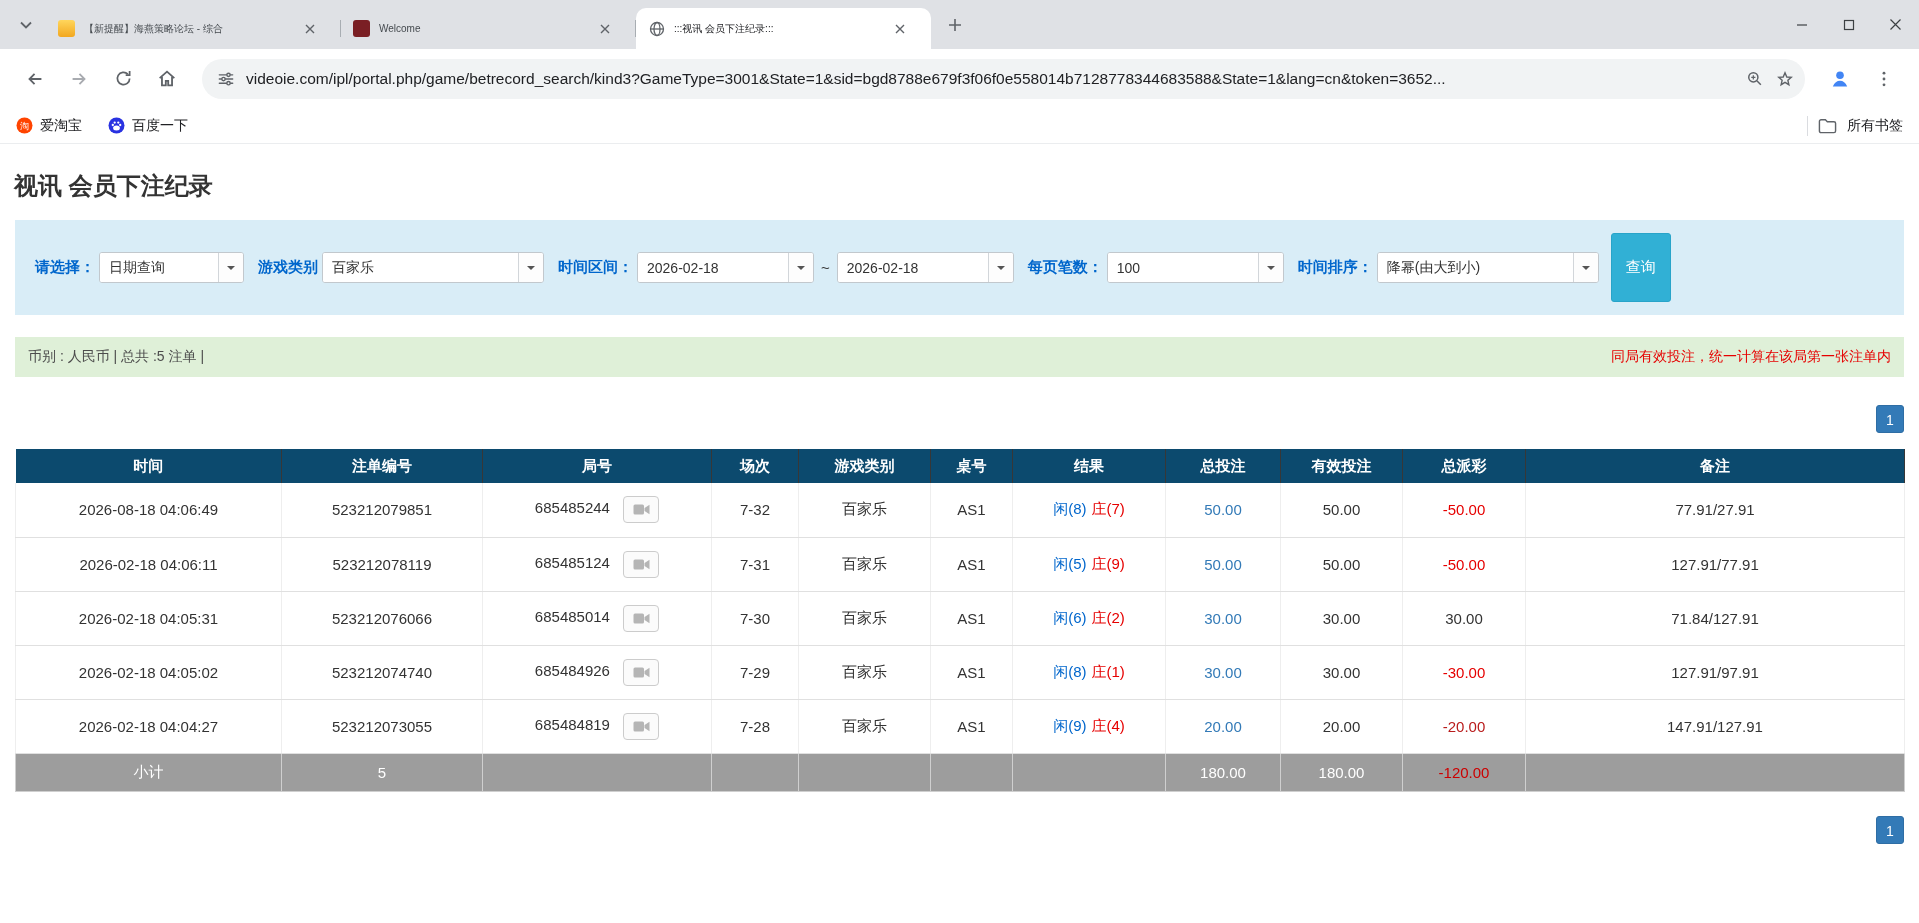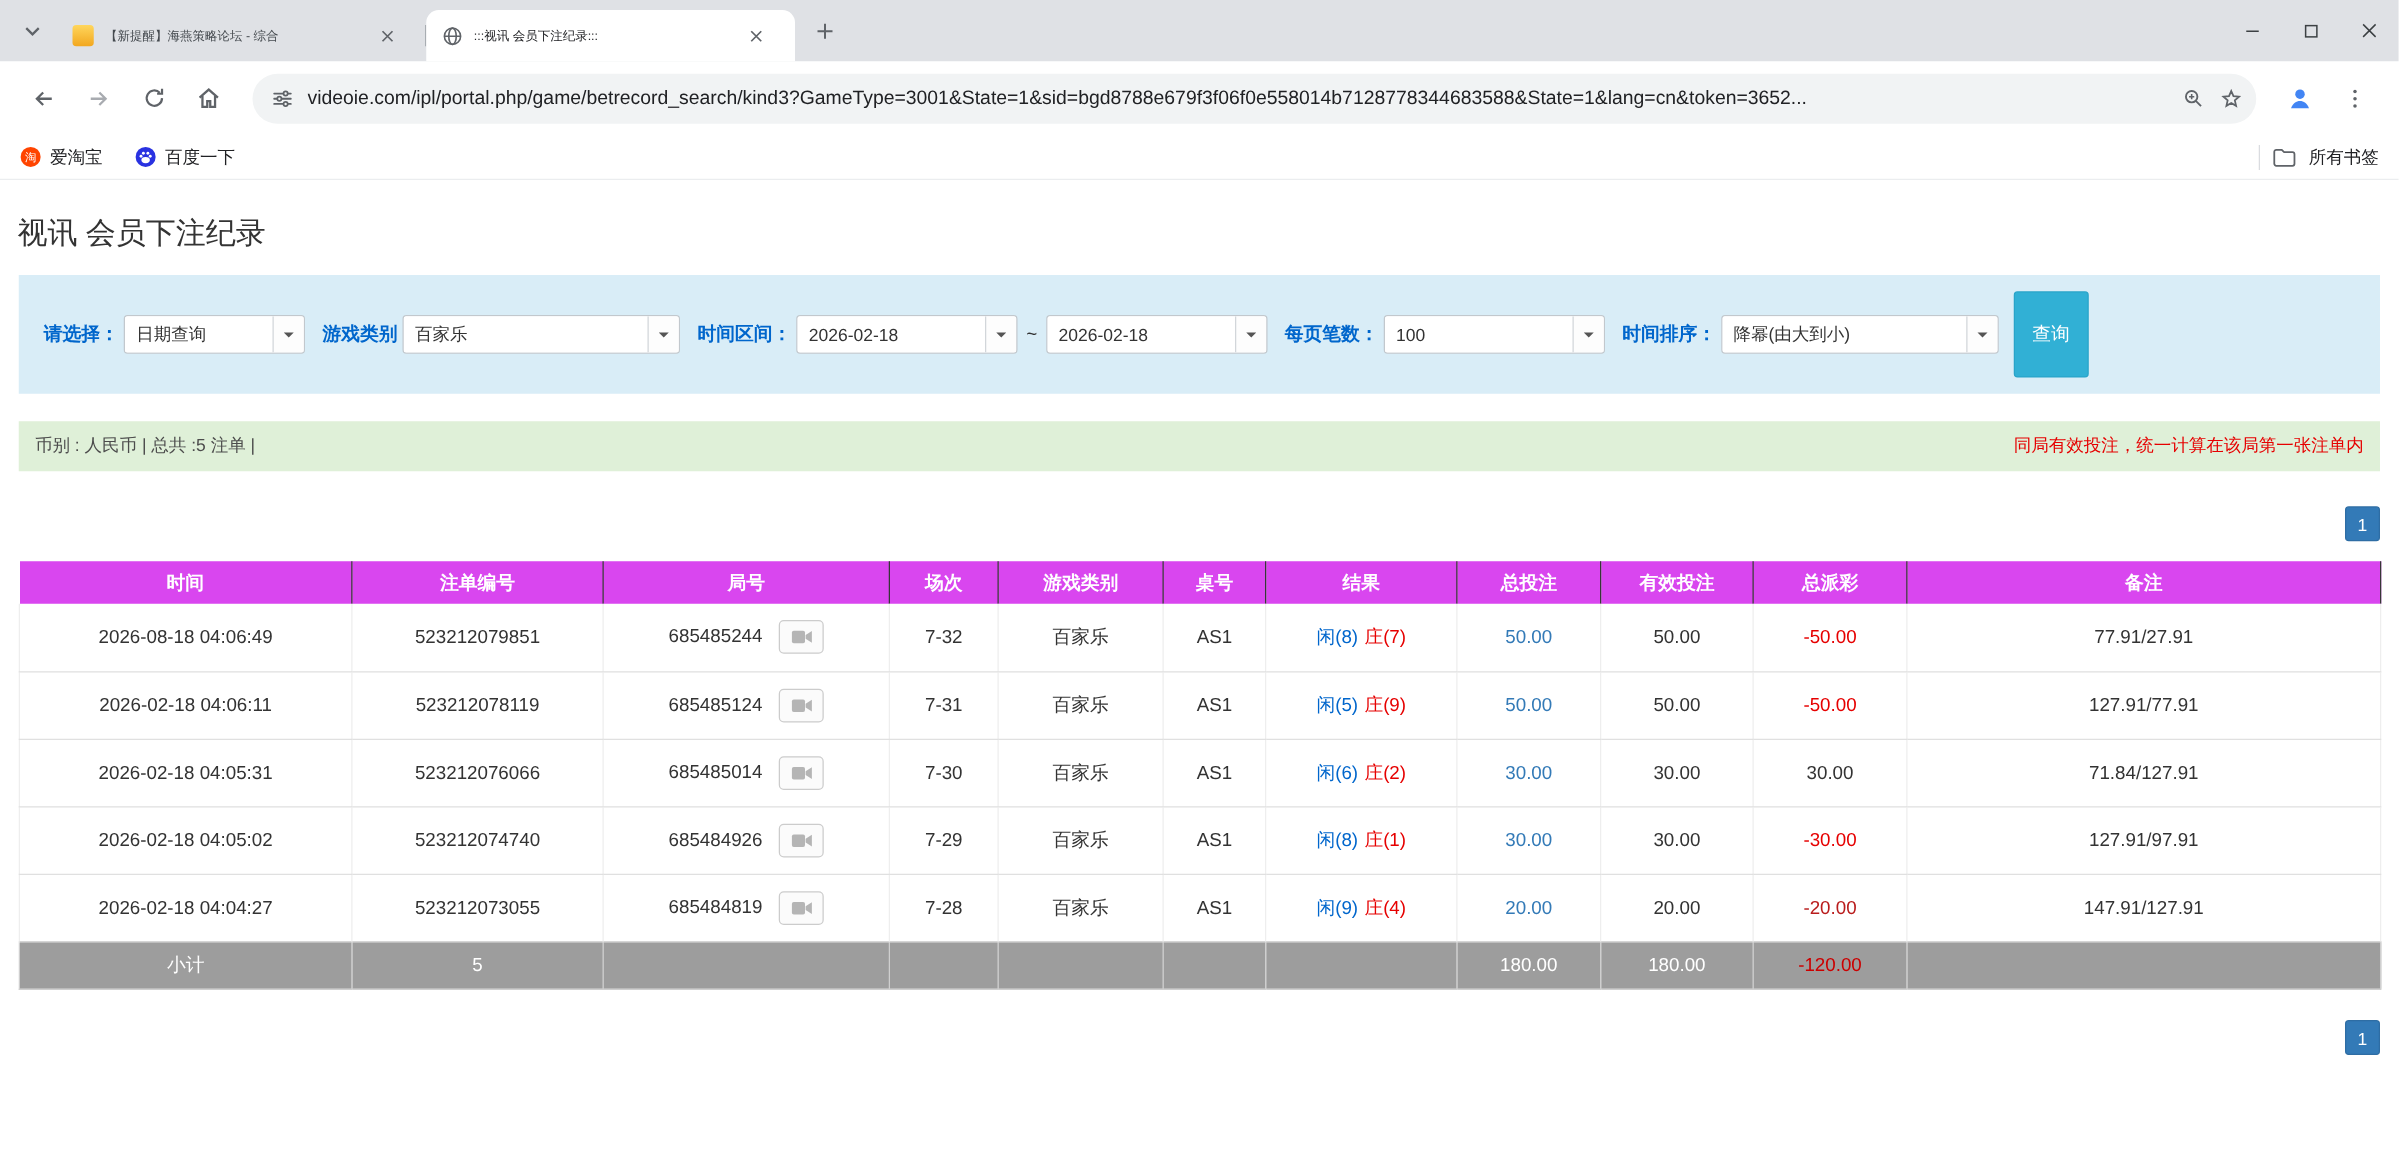--- a/index.html
+++ b/index.html
@@ -33,21 +33,21 @@
   .urlbar-icon{flex:none;display:flex;align-items:center;justify-content:center}
 
   .bookmarks{height:36px;background:#fff;display:flex;align-items:center;
     padding:0 16px;gap:26px;font-size:14px;color:#202124;border-bottom:1px solid #ebedef}
   .bm-item{display:flex;align-items:center;gap:7px}
   .bm-right{margin-left:auto;display:flex;align-items:center;gap:10px}
   .bm-divider{width:1px;height:20px;background:#dadce0}
 
   
   .content{padding-bottom:30px}
-  h1.page-title{font-size:24px;font-weight:400;color:#333;margin:26px 16px 18px 14px}
+  h1.page-title{font-size:24px;font-weight:700;color:#333;margin:26px 16px 18px 14px}
 
   .filterbar{margin:0 15px;background:#d9edf7;padding:13px 12px;display:flex;
     align-items:center;font-size:15px}
   .flabel{color:#0066cc;font-weight:bold;margin:0 4px 0 14px;white-space:nowrap}
   .flabel:first-child{margin-left:8px}
   .combo{display:inline-flex;align-items:stretch;background:#fff;border:1px solid #c2c8cd;
     border-radius:3px;height:31px;overflow:hidden}
   .combo input{border:none;outline:none;padding:0 9px;font-size:14px;color:#333;
     font-family:inherit;background:#fff}
   .combo .arrow-btn{width:25px;border-left:1px solid #d2d6da;background:#fdfdfd;
@@ -63,21 +63,21 @@
   .infobar .notice{color:#e60000}
 
   .pag{margin:28px 15px 0;text-align:right}
   .pag.bottom{margin-top:24px}
   .page-btn{display:inline-block;min-width:28px;height:28px;line-height:28px;
     background:#337ab7;border:1px solid #2e6da4;color:#fff;text-align:center;
     border-radius:3px;font-size:14px;cursor:pointer}
 
   table.bets{margin:16px 15px 0;width:1889px;border-collapse:collapse;table-layout:fixed;
     text-align:center;font-size:15px;color:#333}
-  table.bets thead th{background:#d946ef;color:#fff;font-weight:bold;height:34px;
+  table.bets thead th{background:#0c4a6e;color:#fff;font-weight:bold;height:34px;
     border-right:1px solid #373737;font-size:15px}
   table.bets tbody td{height:54px;border-bottom:1px solid #e0e0e0;
     border-right:1px solid #eeeeee;border-left:1px solid #eeeeee}
   table.bets tfoot td{background:#9d9d9d;color:#fff;height:38px;
     border:1px solid #cfcfcf;font-size:15px}
   .res-player{color:#0066cc;margin-right:5px}
   .res-banker{color:#e60000}
   .amt-link{color:#337ab7;cursor:pointer}
   .replay-btn{display:inline-flex;align-items:center;justify-content:center;vertical-align:middle;
     margin-left:9px;width:36px;height:27px;border:1px solid #ccc;border-radius:4px;background:#fbfbfb;cursor:pointer}
@@ -95,20 +95,29 @@
   <div class="tab">
     <span class="fav fav-forum"></span>
     <span class="title">【新提醒】海燕策略论坛 - 综合</span>
     <span class="tab-close">
       <svg width="10" height="10" viewBox="0 0 10 10">
           <path d="M1 1l8 8M9 1l-8 8" stroke="#5f6368" stroke-width="1.4"></path>
         </svg>
     </span>
   </div>
 
+  <div class="tab">
+    <span class="fav fav-welcome"></span>
+    <span class="title">Welcome</span>
+    <span class="tab-close">
+      <svg width="10" height="10" viewBox="0 0 10 10">
+          <path d="M1 1l8 8M9 1l-8 8" stroke="#5f6368" stroke-width="1.4"></path>
+        </svg>
+    </span>
+  </div>
 
   <div class="tab active">
     <span class="fav">
       <svg width="16" height="16" viewBox="0 0 16 16">
           <circle cx="8" cy="8" r="6.5" fill="none" stroke="#5f6368" stroke-width="1.3"></circle>
           <ellipse cx="8" cy="8" rx="3" ry="6.5" fill="none" stroke="#5f6368" stroke-width="1.3"></ellipse>
           <path d="M1.5 8h13" stroke="#5f6368" stroke-width="1.3"></path>
         </svg>
     </span>
     <span class="title">:::视讯 会员下注纪录:::</span>

